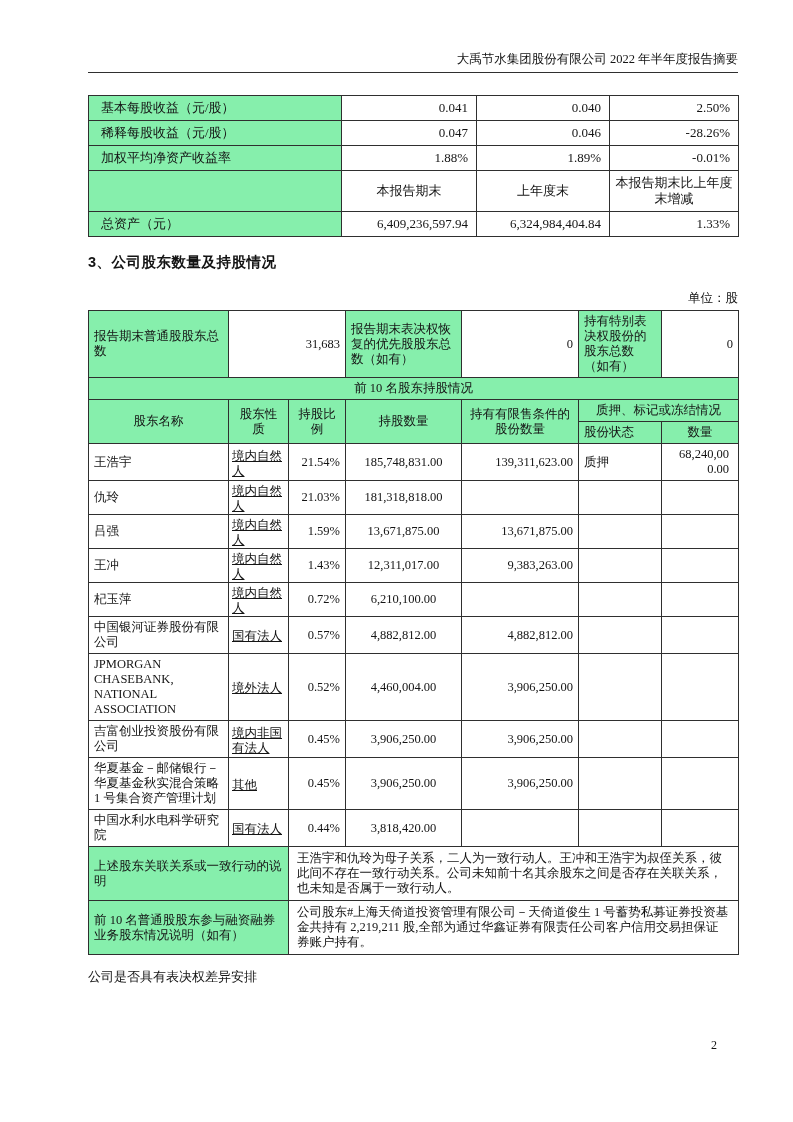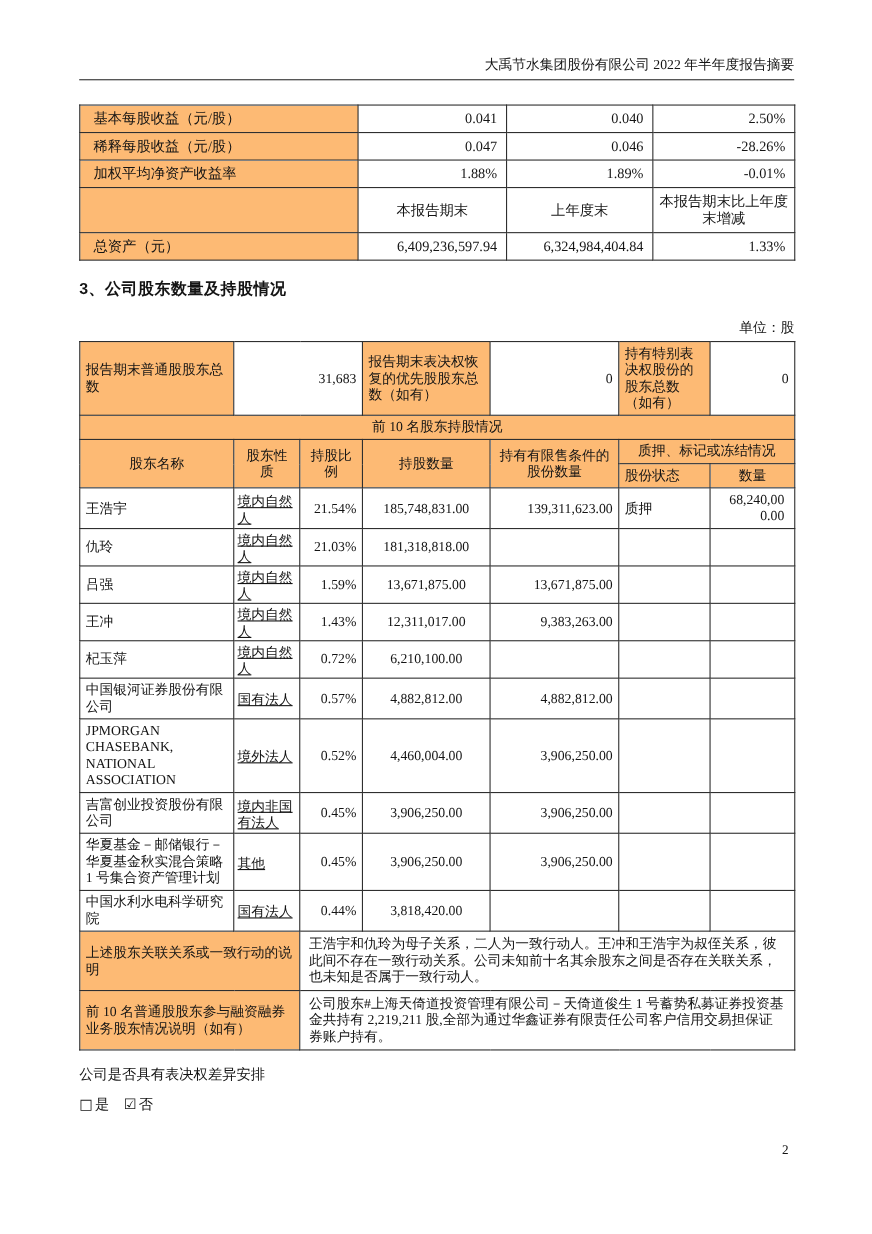--- a/index.html
+++ b/index.html
@@ -4,32 +4,32 @@
 <style>
   html,body { margin:0; padding:0; background:#ffffff; }
   .page {
     position:relative;
     width:793px; height:1122px;
     background:#ffffff;
     font-family:"Liberation Serif","DejaVu Serif",serif;
     color:#141414;
     overflow:hidden;
   }
-  .inner { position:absolute; left:72px; top:0; width:650px; }
+  .inner { position:absolute; left:88px; top:0; width:650px; }
 
   .doc-header {
     padding-top:51px; padding-bottom:5px;
     border-bottom:1px solid #2f2f2f;
     text-align:right;
     font-size:12.5px; line-height:16px;
   }
 
   table { border-collapse:collapse; table-layout:fixed; width:650px; }
   td { border:1px solid #2f2f2f; vertical-align:middle; overflow:hidden; }
-  .gray { background:#fdba74;margin-top:45px; }
+  .gray { background:#86efac;margin-top:45px; }
   .center { text-align:center; }
   .right { text-align:right; }
 
   
   .t1 { margin-top:22px; font-size:13px; }
   .t1 td { padding:4px 8px; line-height:16px; }
   .t1 .lbl { padding-left:12px; }
   .t1 .phead { text-align:center; padding:4px 4px; }
 
   
@@ -245,20 +245,16 @@
           <td class="note-content" colspan="5">王浩宇和仇玲为母子关系，二人为一致行动人。王冲和王浩宇为叔侄关系，彼此间不存在一致行动关系。公司未知前十名其余股东之间是否存在关联关系，也未知是否属于一致行动人。</td>
         </tr>
         <tr>
           <td class="gray" colspan="2">前 10 名普通股股东参与融资融券业务股东情况说明（如有）</td>
           <td class="note-content" colspan="5">公司股东#上海天倚道投资管理有限公司－天倚道俊生 1 号蓄势私募证券投资基金共持有 2,219,211 股,全部为通过华鑫证券有限责任公司客户信用交易担保证券账户持有。</td>
         </tr>
       </tbody>
     </table>
 
     <div class="foot-q">公司是否具有表决权差异安排</div>
-    <div class="check-line">
-      <span class="check-opt"><span class="cb">□</span><span>是</span></span>
-      <span class="check-opt"><span class="cb">☑</span><span>否</span></span>
-    </div>
   </div>
 
   <div class="page-num">2</div>
 </div>
 
 </body></html>

